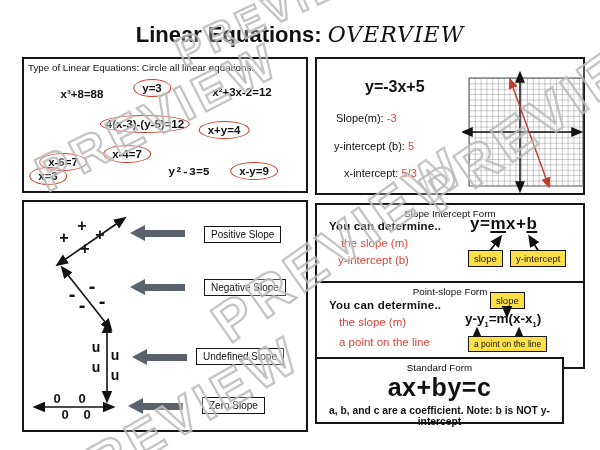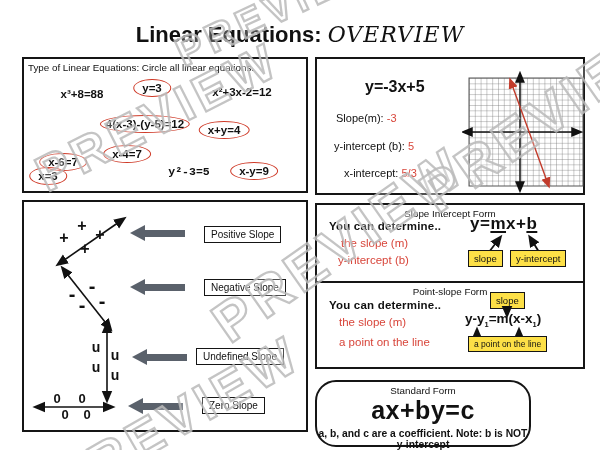--- a/index.html
+++ b/index.html
@@ -9,21 +9,21 @@
   .page-title{position:absolute;top:22px;left:0;width:100%;text-align:center;font-size:22px;}
   .page-title .main{font-weight:bold;}
   .page-title .accent{font-family:"DejaVu Serif",serif;font-style:italic;letter-spacing:1px;}
   
   .panel{position:absolute;background:#fff;border:2px solid #151515;box-sizing:border-box;}
   #p-types{left:22px;top:57px;width:286px;height:136px;}
   #p-eq{left:315px;top:57px;width:270px;height:138px;}
   #p-slopes{left:22px;top:200px;width:286px;height:232px;}
   #p-si{left:315px;top:203px;width:270px;height:83px;}
   #p-ps{left:315px;top:281px;width:270px;height:88px;}
-  #p-std{left:315px;top:380px;width:216px;height:67px;border-radius:21px;}
+  #p-std{left:315px;top:357px;width:249px;height:67px;}
   
   #p-types .hdr{position:absolute;left:4px;top:3px;font-size:9.8px;}
   .eq{position:absolute;transform:translate(-50%,-50%);font-size:11.5px;font-weight:700;white-space:nowrap;}
   .circled{border:1.6px solid #cf3a28;border-radius:50%;padding:2px 8px;}
   .eq0{left:58px;top:35px;} .eq1{left:128px;top:29px;} .eq2{left:218px;top:33px;}
   .eq3{left:39px;top:63px;margin-top:40px;} .eq4{left:121px;top:65px;padding:2px 5px;} .eq5{left:200px;top:71px;}
   .eq6{left:103px;top:95px;} .eq7{left:24px;top:117px;} .eq8{left:165px;top:112px;font-family:Liberation Mono, monospace;} .eq9{left:230px;top:112px;}
   
   #p-eq .hdr{position:absolute;left:0;top:4px;width:55%;text-align:center;font-size:9.8px;}
   #p-eq .bigeq{position:absolute;left:48px;top:19px;font-size:16px;font-weight:bold;}

